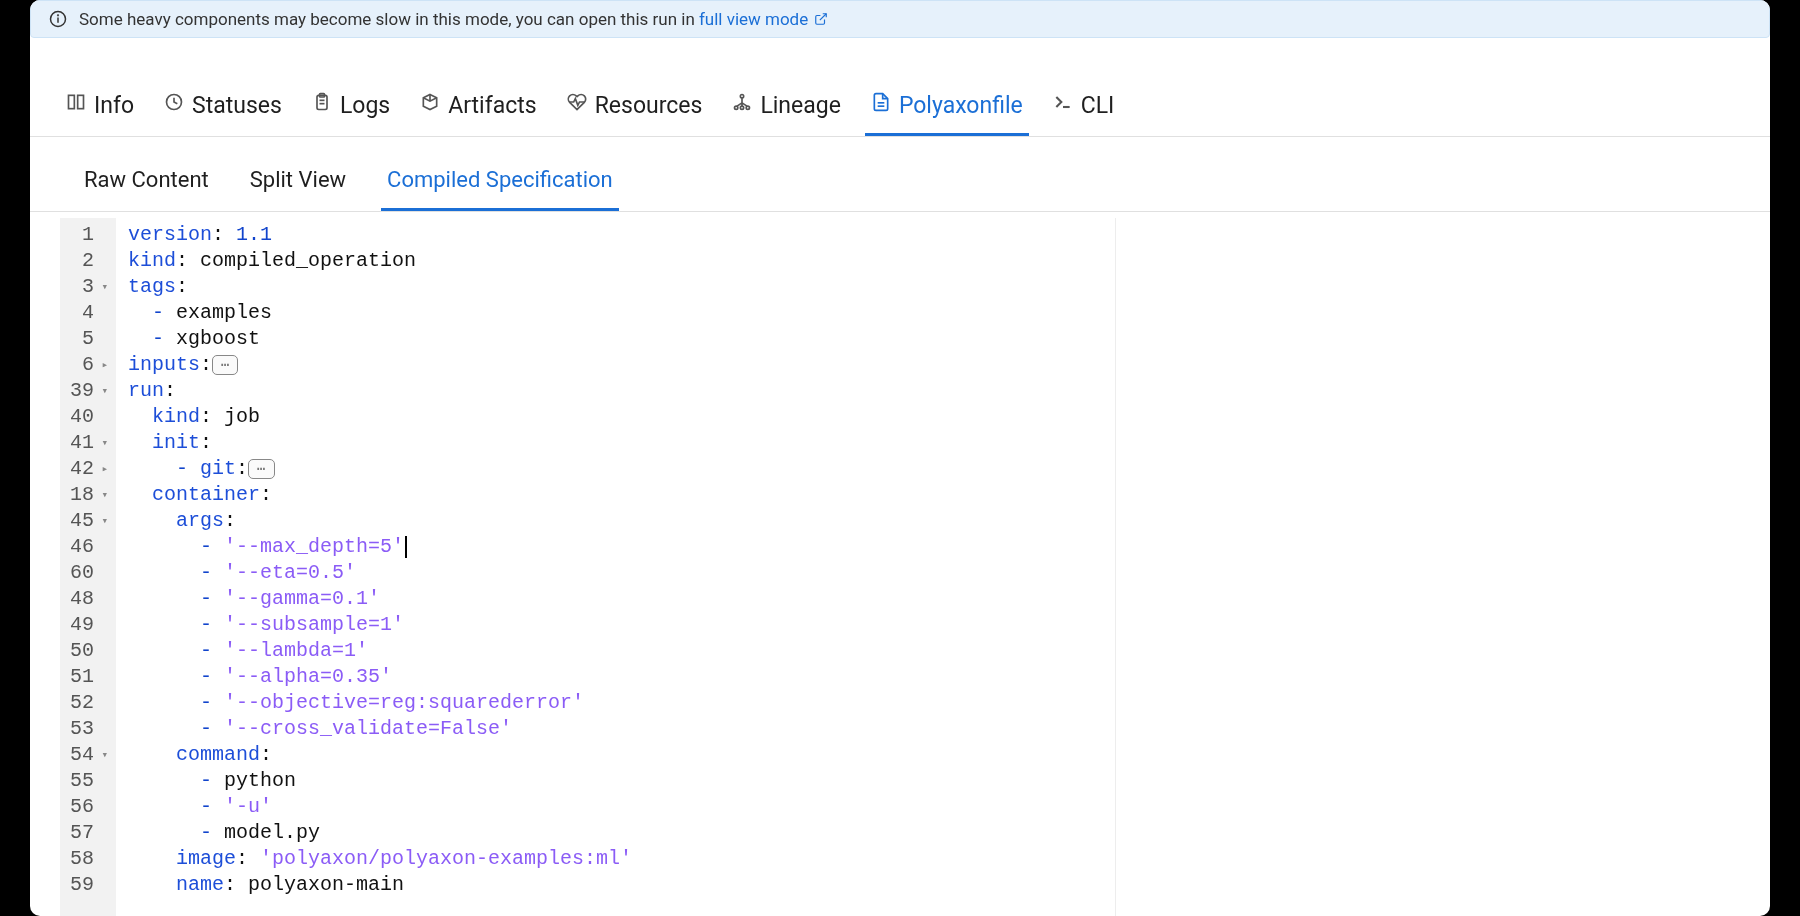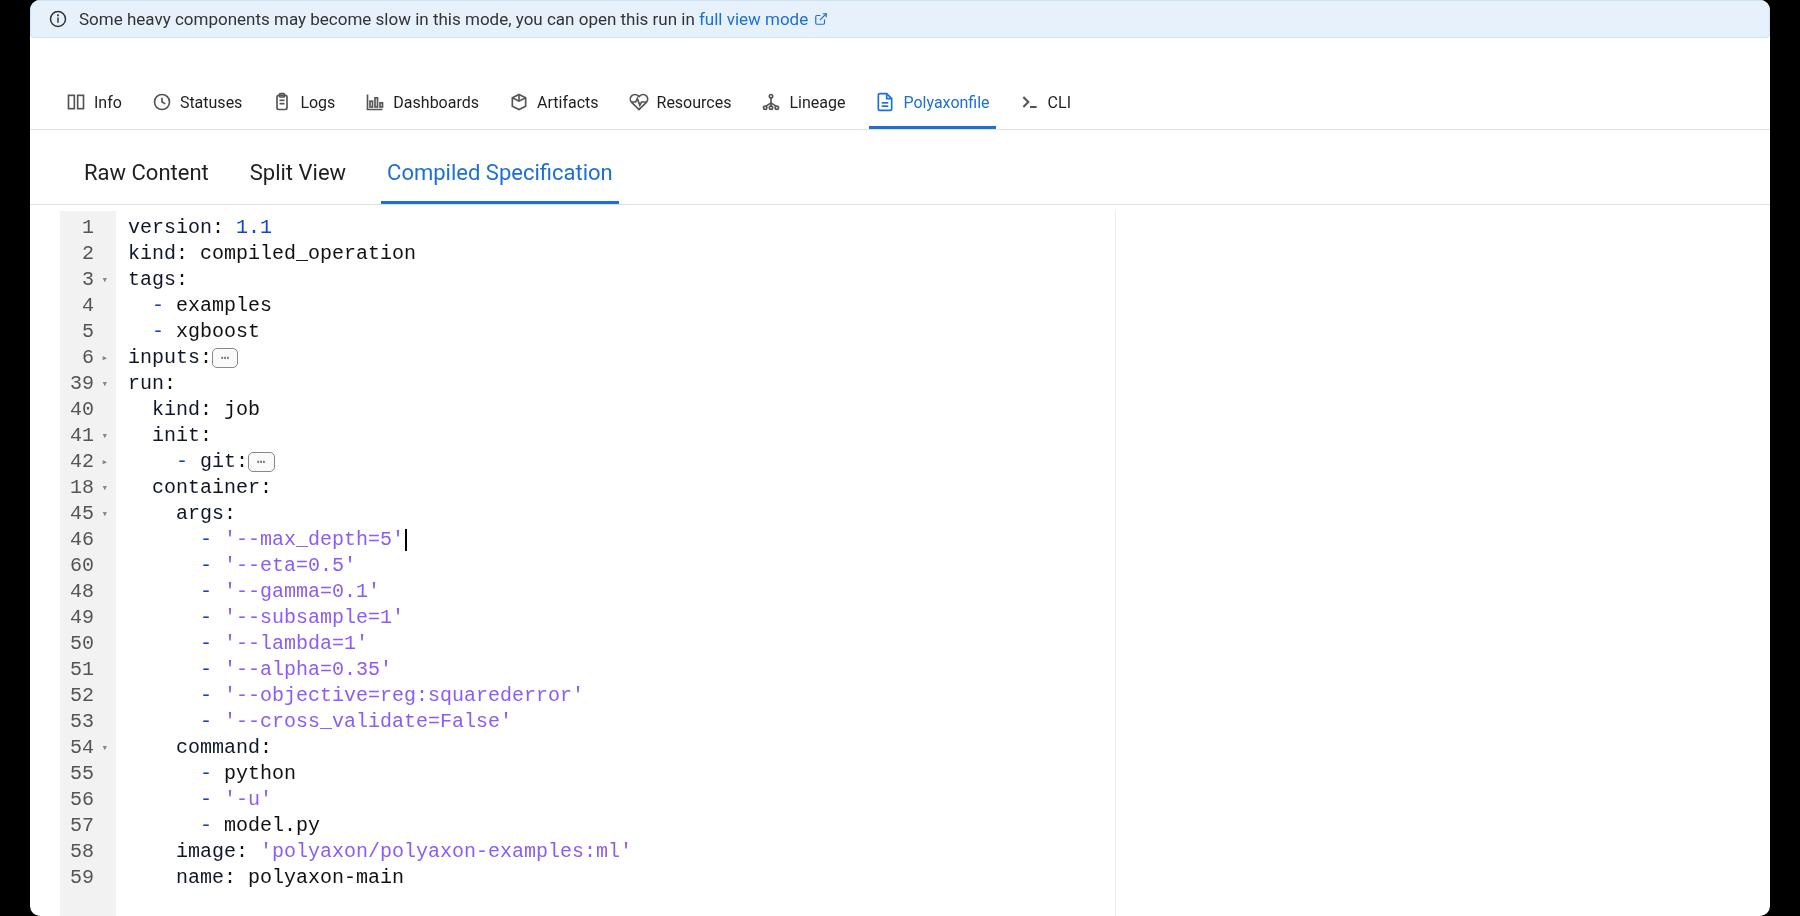--- a/index.html
+++ b/index.html
@@ -46,24 +46,24 @@
 .tabs-primary {
   display: flex;
   align-items: center;
   padding: 14px 30px 0 30px;
   border-bottom: 1px solid #e0e0e0;
   gap: 18px;
   margin-top: 22px;
 }
 .tabs-primary .tab {
   display: flex;
-  align-items: flex-end;
+  align-items: flex-start;
   gap: 8px;
   padding: 10px 6px 14px 6px;
-  font-size: 16px;
+  font-size: 23px;
   color: #1f1f1f;
   cursor: pointer;
   border-bottom: 3px solid transparent;
 }
 .tabs-primary .tab.active {
   color: #1b6fd6;
   border-bottom-color: #1b6fd6;
 }
 .tabs-primary .tab .icon { color:#555; display:inline-flex; }
 .tabs-primary .tab.active .icon { color:#1b6fd6; }
@@ -117,21 +117,21 @@
   display: inline-block;
 }
 .code {
   padding: 4px 12px;
   white-space: pre;
   color: #111;
   border-right: 1px solid #ededed;
   flex: 0 0 auto;
   width: 1000px;
 }
-.key { color: #0f172a; margin-top: 32px; }
+.key { color: #1d4ed8; margin-top: 32px; }
 .num { color: #1144cc; font-family: Liberation Mono, monospace; }
 .str { color: #8b5cf6; }
 .plain { color: #111; }
 .dash { color: #1144cc; }
 .collapsed-box {
   display: inline-block;
   border: 1px solid #888;
   background: #fafafa;
   border-radius: 5px;
   padding: 0 8px;
@@ -200,31 +200,20 @@
             <rect x="9" y="2" width="6" height="4" rx="1"></rect>
             <line x1="9" y1="10" x2="15" y2="10"></line>
             <line x1="9" y1="14" x2="15" y2="14"></line>
           </svg>
         </span>
         <span>Logs</span>
       </div>
       <div class="tab">
         <span class="icon">
           <svg width="20" height="20" viewBox="0 0 24 24" fill="none" stroke="currentColor" stroke-width="2">
-            <path d="M3 3v18h18"></path>
-            <rect x="6" y="11" width="3" height="7"></rect>
-            <rect x="12" y="7" width="3" height="11"></rect>
-            <rect x="18" y="13" width="3" height="5"></rect>
-          </svg>
-        </span>
-        <span>Dashboards</span>
-      </div>
-      <div class="tab">
-        <span class="icon">
-          <svg width="20" height="20" viewBox="0 0 24 24" fill="none" stroke="currentColor" stroke-width="2">
             <path d="M12 3l8 4v10l-8 4-8-4V7l8-4z"></path>
             <path d="M12 3v8"></path>
             <path d="M4 7l8 4 8-4"></path>
           </svg>
         </span>
         <span>Artifacts</span>
       </div>
       <div class="tab">
         <span class="icon">
           <svg width="20" height="20" viewBox="0 0 24 24" fill="none" stroke="currentColor" stroke-width="2">

